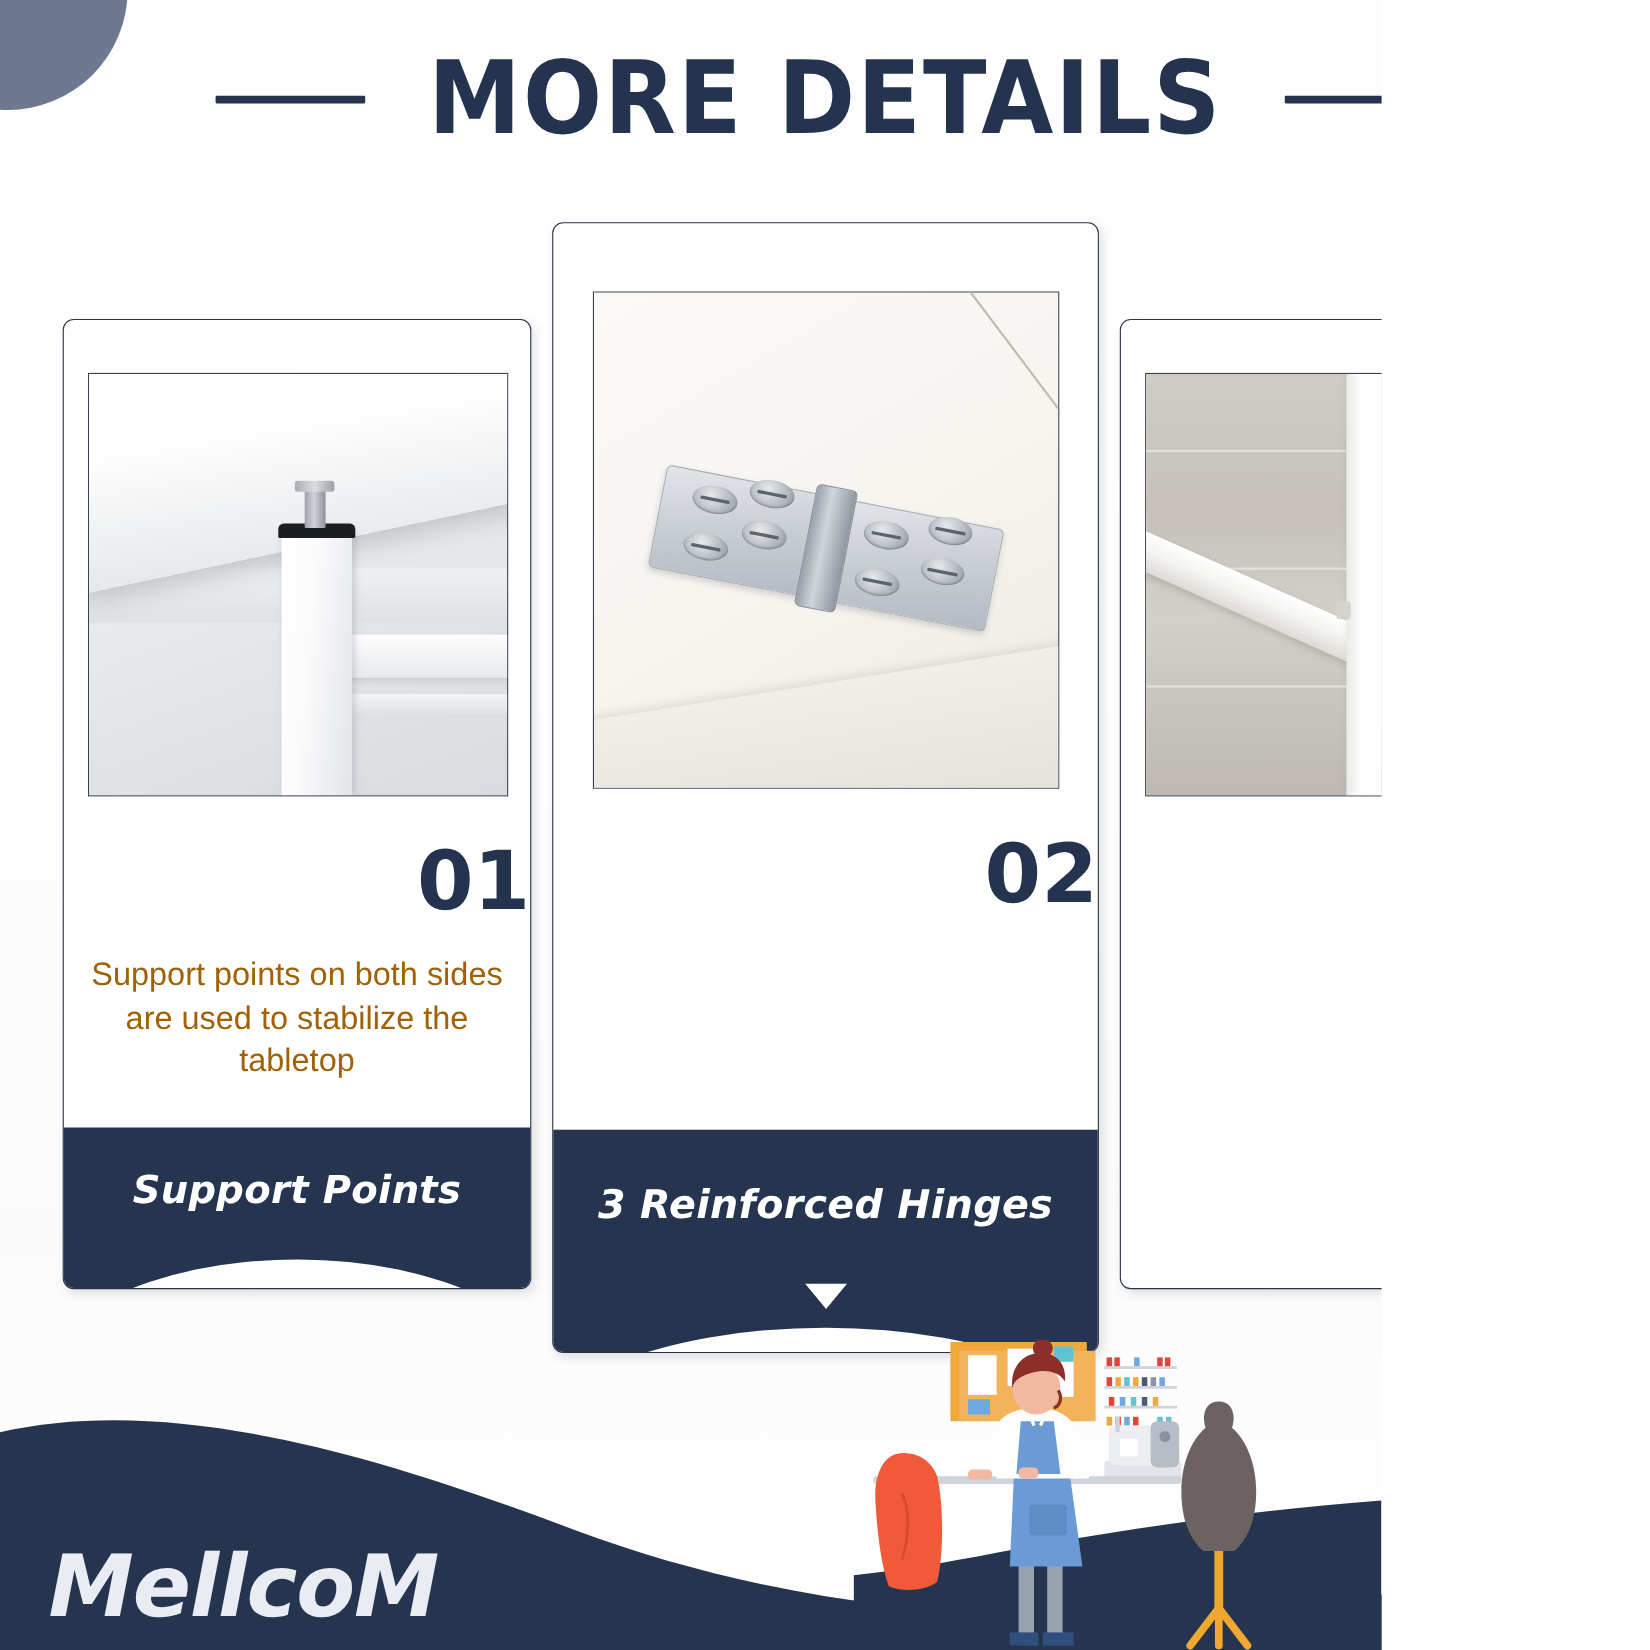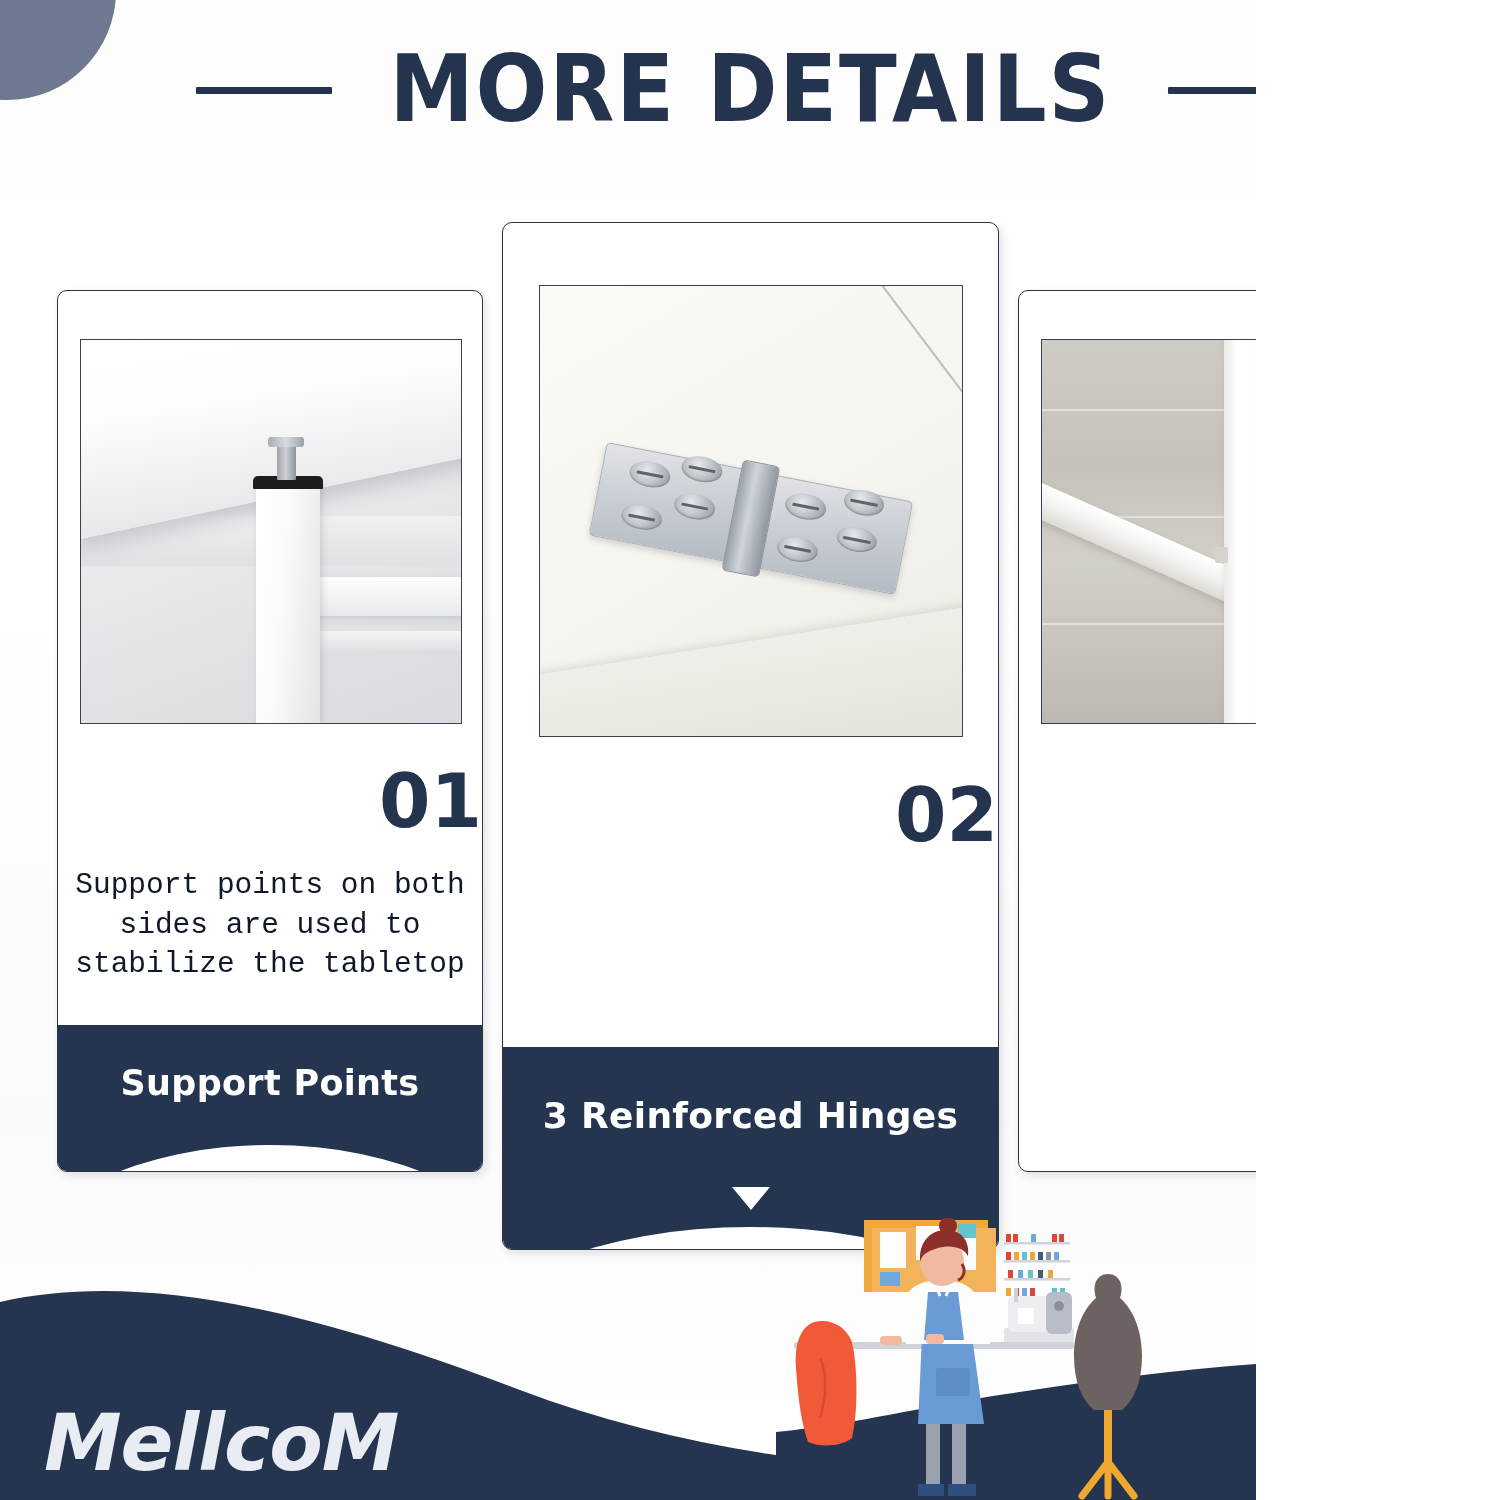--- a/index.html
+++ b/index.html
@@ -52,21 +52,21 @@
   
   .card {
     position:absolute;
     background:#ffffff;
     border:1.6px solid #2b3442;
     border-radius:10px;
     box-shadow:3px 4px 9px rgba(40,50,70,.13);
     overflow:hidden;
   }
   #card-1 { left:57px;  top:290px;  width:426px; height:882px; }
-  #card-2 { left:502px; top:202px;  width:497px; height:1028px;margin-top:20px; }
+  #card-2 { left:502px; top:202px;  width:497px; height:1028px; }
   #card-3 { left:1018px;top:290px;  width:426px; height:882px; }
 
   .photo-frame {
     position:absolute;
     border:1.4px solid #3a4250;
     overflow:hidden;
   }
   #card-1 .photo-frame { left:22px; top:48px;  width:382px; height:385px; }
   #card-2 .photo-frame { left:36px; top:62px;  width:424px; height:452px; }
   #card-3 .photo-frame { left:22px; top:48px;  width:382px; height:385px; }
@@ -199,32 +199,33 @@
     line-height:1;
   }
   #card-1 .card-num, #card-3 .card-num { top:473px; font-size:74px; }
   #card-2 .card-num { top:555px; font-size:74px; }
 
   .card-desc {
     position:absolute; left:14px; width:calc(100% - 28px);
     text-align:center;
     font-size:29.5px;
     line-height:1.34;
-    color:#0f172a;
-    font-family:Liberation Mono, monospace;
+    color:#a16207;
+    font-family:Liberation Sans, sans-serif;
   }
   #card-1 .card-desc, #card-3 .card-desc { top:575px; }
   #card-2 .card-desc { top:657px; }
 
   
   .card-footer {
     position:absolute; left:-2px; width:calc(100% + 4px);
     background:#25354f;
     color:#ffffff;
     overflow:visible;
+    font-style:italic;
   }
   #card-1 .card-footer, #card-3 .card-footer { bottom:-32px; height:178px; }
   #card-2 .card-footer { bottom:-36px; height:238px; }
 
   .card-footer .curve-mask{
     position:absolute; left:-6%; bottom:-62px;
     width:112%; height:120px;
     background:#ffffff;
     border-radius:50% 50% 0 0 / 100% 100% 0 0;
   }

